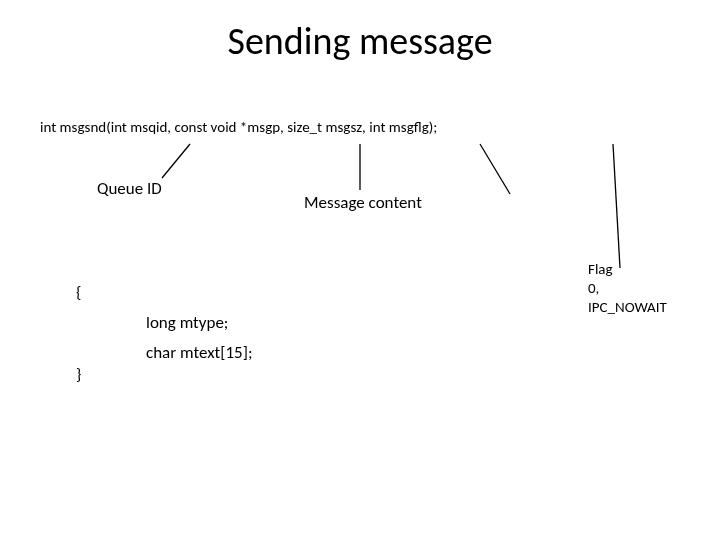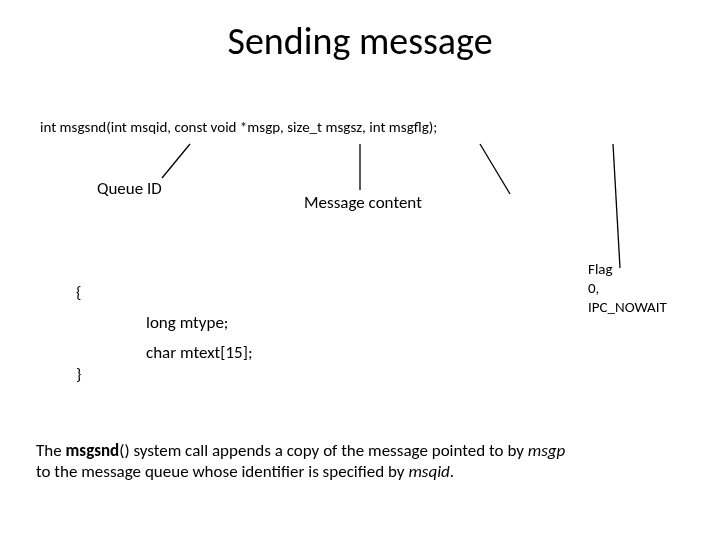--- a/index.html
+++ b/index.html
@@ -9,21 +9,20 @@
     height: 540px;
     background: #fff;
     font-family: Calibri, "Segoe UI", Arial, sans-serif;
     color: #000;
     overflow: hidden;
   }
   .slide {
     position: relative;
     width: 580px;
     height: 540px;
-    padding-left: 28px;
   }
   .title {
     position: absolute;
     top: 18px;
     left: 0;
     width: 720px;
     text-align: center;
     font-size: 38px;
     font-weight: 400;
   }
@@ -108,23 +107,20 @@
     <span>IPC_NOWAIT</span>
   </div>
 
   <div class="struct">
     <div>{</div>
     <div class="indent">long mtype;</div>
     <div class="indent">char mtext[15];</div>
     <div>}</div>
   </div>
 
-  <div class="desc">
-    <span>The </span><span class="bold">msgsnd</span><span>() system call appends a copy of the message pointed to by </span><span class="italic">msgp</span><span> to the message queue whose identifier is specified by </span><span class="italic">msqid</span><span>.</span>
-  </div>
 
   <svg class="arrows" viewBox="0 0 720 540">
 
     <line x1="190" y1="144" x2="162" y2="178" stroke="#000" stroke-width="1.3"></line>
 
     <line x1="360" y1="144" x2="360" y2="190" stroke="#000" stroke-width="1.3"></line>
 
     <line x1="480" y1="144" x2="510" y2="194" stroke="#000" stroke-width="1.3"></line>
 
     <line x1="613" y1="144" x2="620" y2="268" stroke="#000" stroke-width="1.3"></line>

